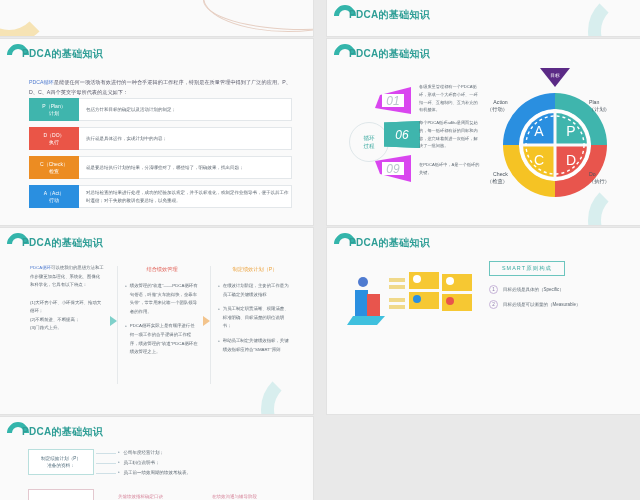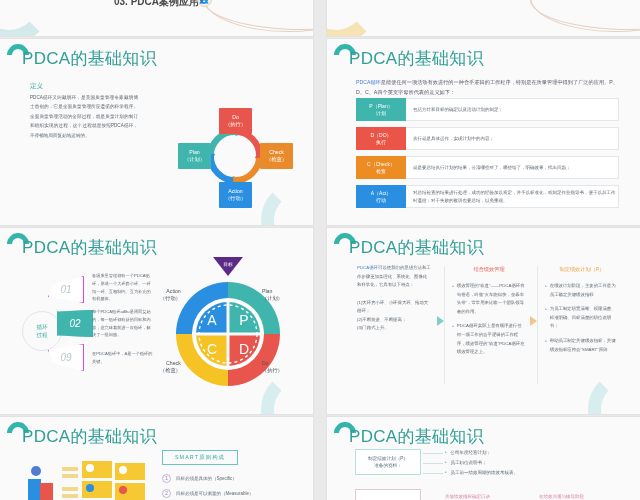--- a/index.html
+++ b/index.html
@@ -33,24 +33,25 @@
     width: 22px; height: 22px;
     border: 5px solid #34b5ab;
     border-radius: 50%;
     border-right-color: transparent;
     border-bottom-color: transparent;
     transform: rotate(45deg);
   }
   .slide-title {
     position: absolute;
     left: 22px; top: 8px;
-    font-size: 17px;
+    font-size: 10px;
     color: #2f9e96;
     letter-spacing: .3px;
     white-space: nowrap;
+    font-weight: bold;
   }
   .blob-br {
     position: absolute;
     right: -26px; bottom: -34px;
     width: 78px; height: 78px;
     border: 13px solid #d8eeee;
     border-radius: 50%;
     border-right-color: transparent;
     border-top-color: transparent;
   }
@@ -132,23 +133,23 @@
   
   .s4-hub {
     position: absolute; left: 22px; top: 83px;
     width: 40px; height: 40px; border-radius: 50%;
     border: 1px solid #dfe7ea; background: #fafafa;
     display: flex; flex-direction: column; align-items: center; justify-content: center;
     font-size: 5.6px; color: #3aa9a0; line-height: 1.5;
   }
   .s4-seg {
     position: absolute; width: 36px; height: 27px;
-    background: #fff; border: 1px solid #d946ef;
+    background: #fff; border: 7px solid #d946ef;
     display: flex; align-items: center; justify-content: center;
-    font-size: 10px; font-style: italic; color: #b9c6cc;
+    font-size: 12px; font-style: italic; color: #b9c6cc;
   }
   .s4-seg.on { background: #3fb5ad; border-color: #3fb5ad; color: #fff; }
   .s4-s1 { left: 48px; top: 48px;  clip-path: polygon(14% 30%, 100% 0%, 100% 100%, 0% 78%); }
   .s4-s2 { left: 57px; top: 82px;  clip-path: polygon(0% 6%, 100% 0%, 100% 100%, 0% 94%); }
   .s4-s3 { left: 48px; top: 116px; clip-path: polygon(0% 22%, 100% 0%, 100% 100%, 14% 70%); }
   .s4-txt { position: absolute; width: 62px; font-size: 4.2px; line-height: 1.85; color: #5d6872; }
   .s4-t1 { left: 92px; top: 44px; }
   .s4-t2 { left: 92px; top: 80px; }
   .s4-t3 { left: 92px; top: 122px; }
   .s4-wheel { position: absolute; left: 168px; top: 46px; width: 120px; height: 120px; }
@@ -215,27 +216,20 @@
   .s7-cap { position: absolute; top: 77px; font-size: 4.5px; color: #d6849a; }
   .s7-cap1 { left: 118px; }
   .s7-cap2 { left: 212px; }
   svg { display: block; }
 </style>
 </head>
 <body>
 
 <div class="grid">
 
-  <div class="slide s1">
-    <div class="s1-arc"></div>
-    <div class="s1-ellipse"></div>
-    <div class="s1-ellipse b"></div>
-    <div class="s1-title">03. PDCA案例应用</div>
-    <div class="s1-badge">👥</div>
-  </div>
 
   <div class="slide s1">
     <div class="s1-arc cream"></div>
     <div class="s1-ellipse"></div>
     <div class="s1-ellipse b"></div>
   </div>
 
   <div class="slide">
     <div class="corner-arc"></div>
     <div class="slide-title">PDCA的基础知识</div>
@@ -312,21 +306,21 @@
 
   <div class="slide">
     <div class="corner-arc"></div>
     <div class="slide-title">PDCA的基础知识</div>
 
     <div class="s4-hub">
       <span>循环</span>
       <span>过程</span>
     </div>
     <div class="s4-seg s4-s1">01</div>
-    <div class="s4-seg s4-s2 on">02</div>
+    <div class="s4-seg s4-s2 on">06</div>
     <div class="s4-seg s4-s3">09</div>
     <div class="s4-txt s4-t1">各级质量管理都有一个PDCA循环，形成一个大环套小环、一环扣一环、互相制约、互为补充的有机整体。</div>
     <div class="s4-txt s4-t2">每个PDCA循环ađều是周而复始的，每一循环都有新的目标和内容，这意味着前进一次循环，解决了一批问题。</div>
     <div class="s4-txt s4-t3">在PDCA循环中，A是一个循环的关键。</div>
 
     <div class="s4-tri"></div>
     <div class="s4-tri-label">目标</div>
 
     <svg class="s4-wheel" viewBox="0 0 120 120">
       <path d="M60 8 A52 52 0 0 1 112 60 L96 60 A36 36 0 0 0 60 24 Z" fill="#3fb5ad"></path>

